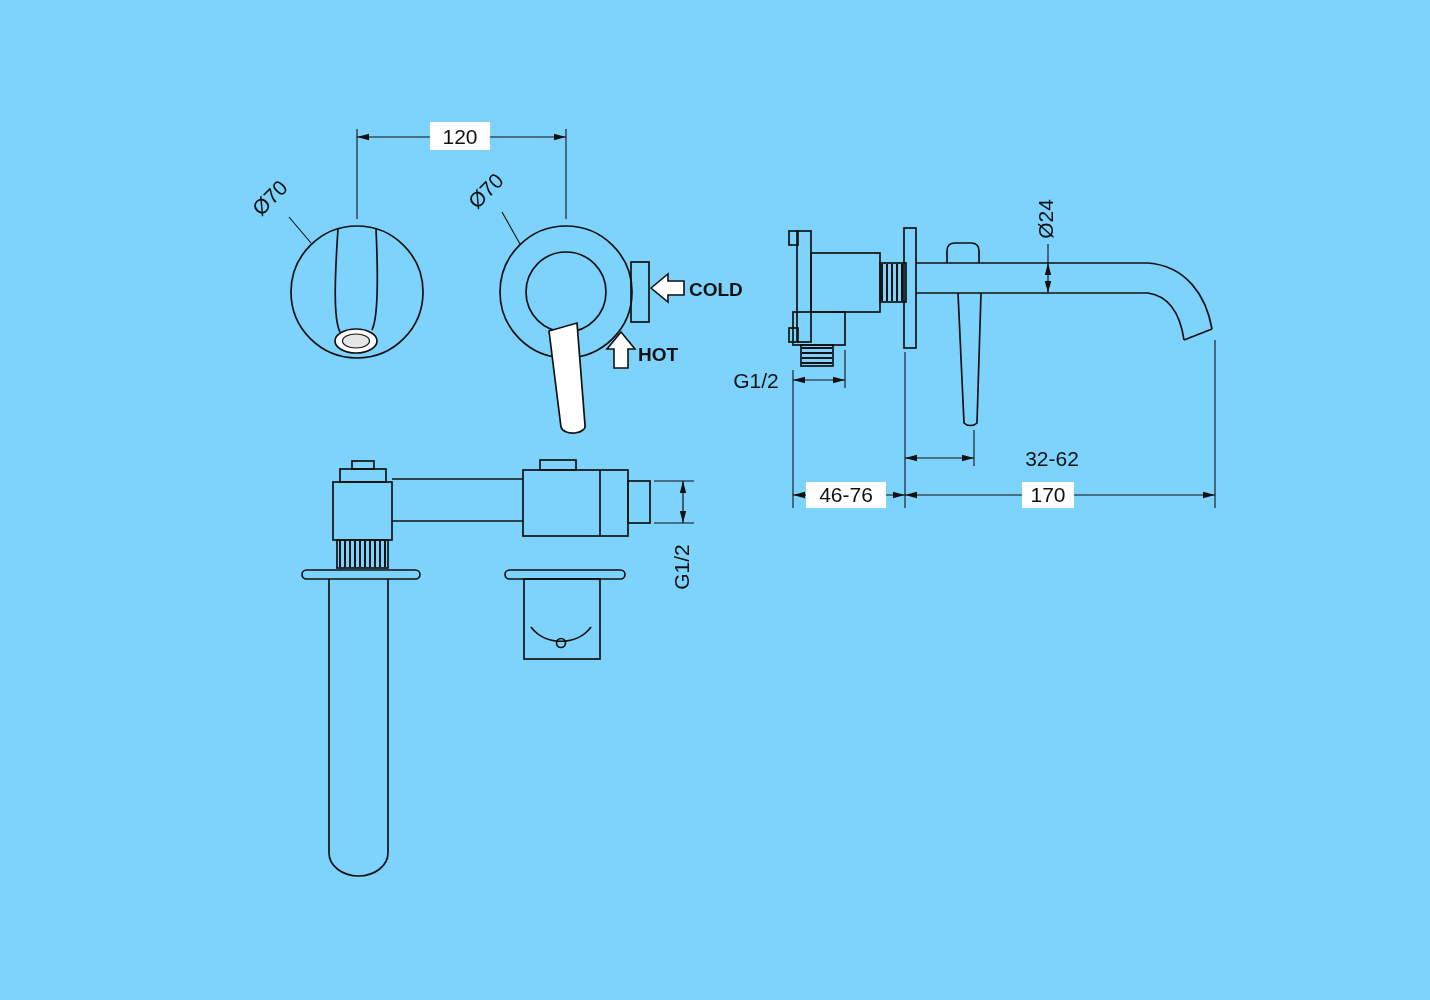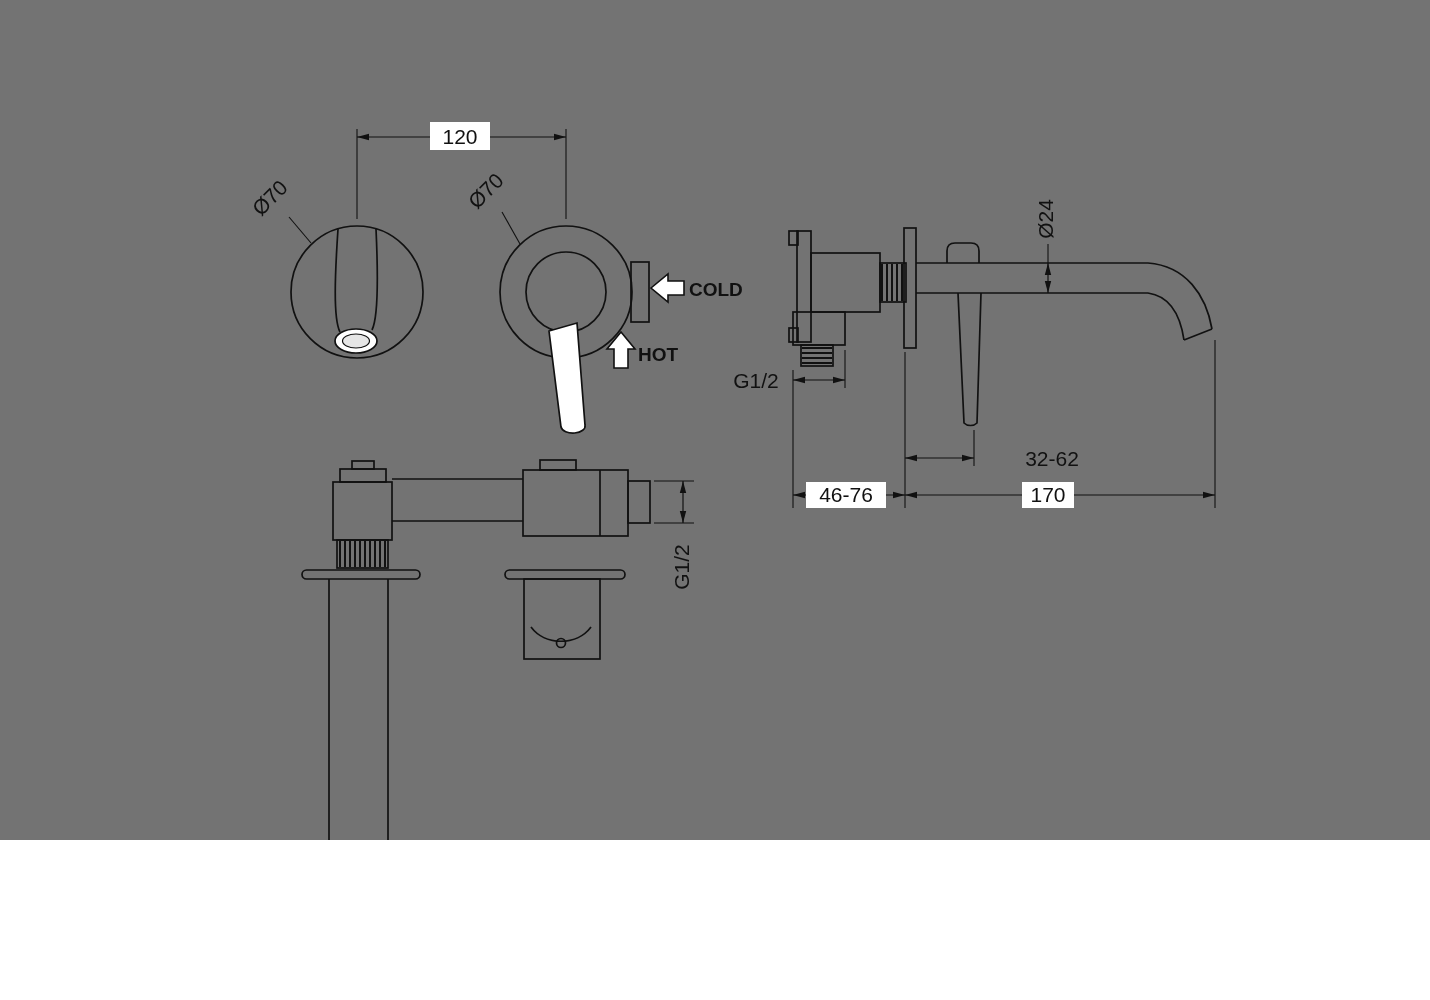--- a/index.html
+++ b/index.html
@@ -1,17 +1,17 @@
 <!DOCTYPE html>
 <html><head>
 <meta charset="utf-8">
 <style>
   html,body{margin:0;padding:0;background:#ffffff;}
   .page{
-    width:1430px;height:840px;background:#737373;position:relative;
+    width:1430px;height:1000px;background:#7dd3fc;position:relative;
     font-family:"Liberation Sans","DejaVu Sans",sans-serif;overflow:hidden;
   }
   svg{display:block;}
   svg text{stroke:none;fill:#111111;font-family:"Liberation Sans","DejaVu Sans",sans-serif;}
   .dim{font-size:21px;}
   .flow{font-size:19px;font-weight:bold;}
 </style>
 </head>
 <body>
 

